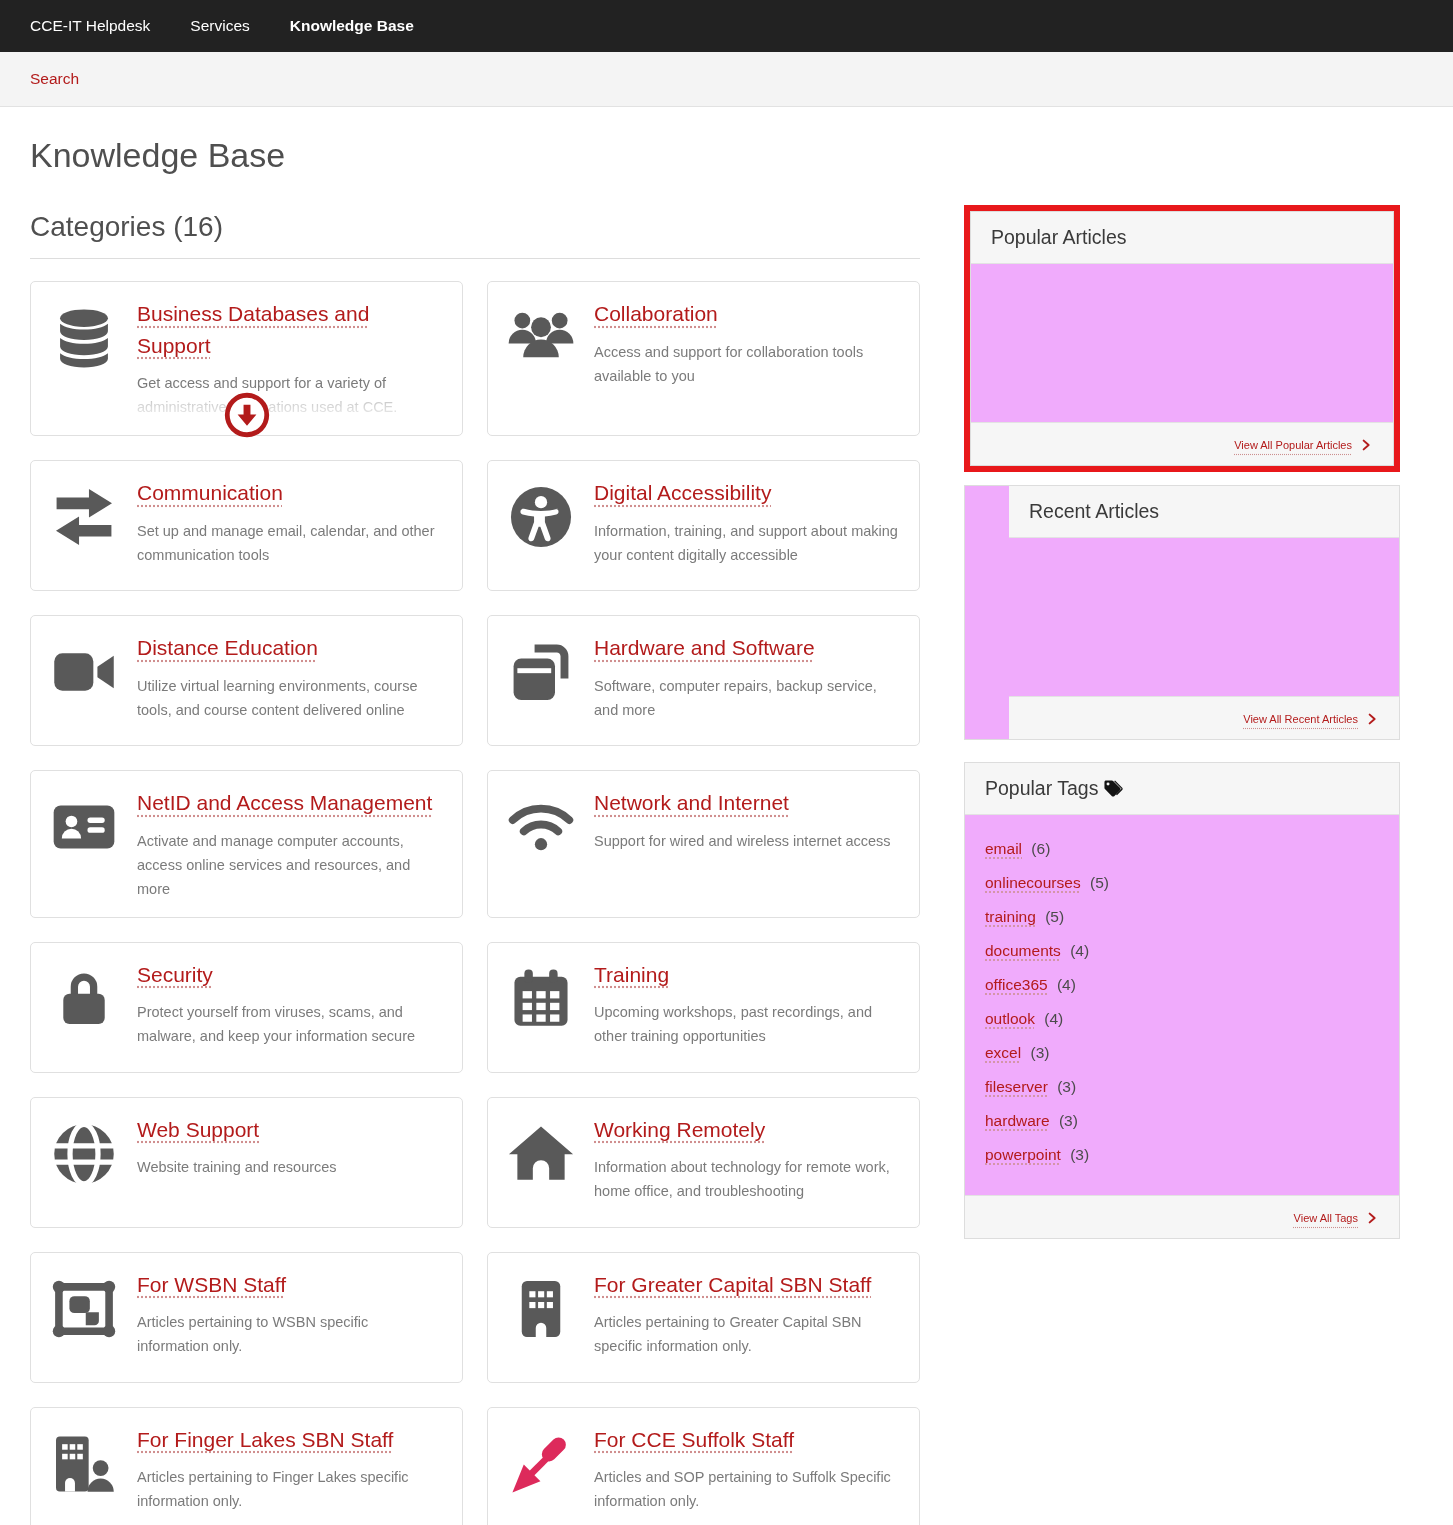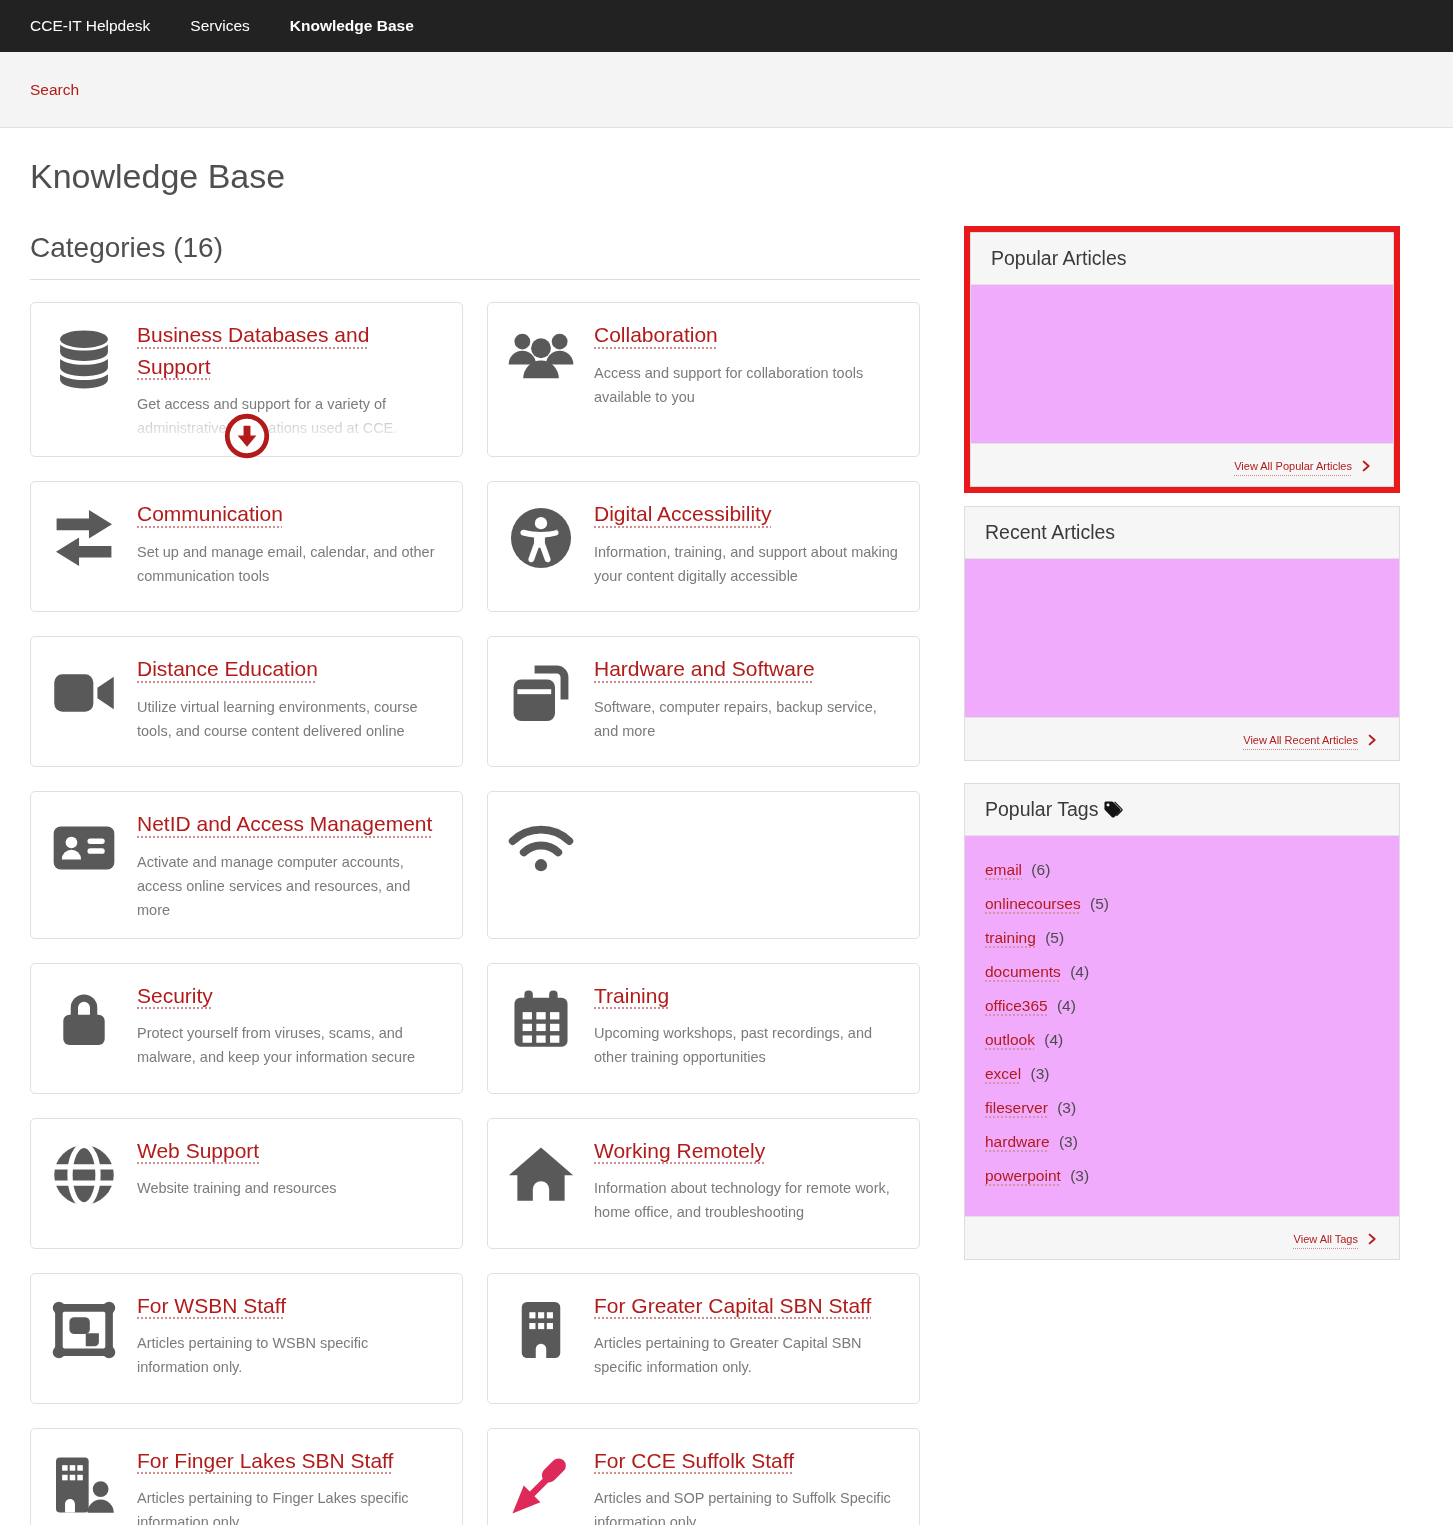--- a/index.html
+++ b/index.html
@@ -16,21 +16,21 @@
     color:#333;
     font-family:"Liberation Sans", sans-serif;
   }
   a{cursor:pointer;}
   
   .topnav{background:#222;height:52px;display:flex;align-items:center;padding:0 30px;gap:40px;}
   .topnav .brand{color:#fff;font-size:15.5px;text-decoration:none;}
   .topnav .navlink{color:#fff;font-size:15.5px;text-decoration:none;}
   .topnav .navlink.active{font-weight:bold;}
   
-  .searchbar{background:#f4f4f4;height:76px;display:flex;align-items:center;padding:0 30px;border-bottom:1px solid #e2e2e2;}
+  .searchbar{background:#f4f4f4;height:55px;display:flex;align-items:center;padding:0 30px;border-bottom:1px solid #e2e2e2;}
   .searchbar a{color:var(--accent);font-size:15.5px;text-decoration:none;}
   
   .page{padding:0 30px 30px;}
   h1.page-title{font-size:34px;font-weight:400;color:#4f4f4f;margin:29px 0 0;}
   .content-row{display:flex;align-items:flex-start;margin-top:36px;gap:44px;}
   .main-col{width:890px;flex:0 0 890px;}
   .side-col{width:436px;flex:0 0 436px;margin-top:-6px;}
   h2.cats-heading{font-size:28px;font-weight:400;color:#4f4f4f;margin:0;}
   hr.cats-hr{border:none;border-top:1px solid #ddd;margin:15px 0 22px;}
   
@@ -73,21 +73,21 @@
   }
   .tag-count{color:#4b4b4b;margin-left:5px;}
   .panel-footer{background:#f6f6f6;border-top:1px solid #e3e3e3;padding:12px 20px;text-align:right;}
   .panel-footer a{
     display:inline-flex;align-items:center;gap:7px;font-size:11px;color:var(--accent);
     text-decoration:underline dotted;text-decoration-color:#cc8f8f;text-underline-offset:5px;
   }
   .chev{color:var(--accent);display:inline-flex;}
   .chev svg{width:14px;height:14px;display:block;}
   .highlight-box{border:6px solid var(--highlight);margin-bottom:13px;}
-  .panel-gap{margin-bottom:22px;}
+  .panel-gap{margin-bottom:22px;padding-left:44px;}
   .tags-body{padding-bottom:16px;}
 </style>
 </head>
 <body>
 
 <nav class="topnav">
   <a class="brand">CCE-IT Helpdesk</a>
   <a class="navlink">Services</a>
   <a class="navlink active">Knowledge Base</a>
 </nav>
@@ -210,20 +210,24 @@
               <span class="card-desc">Activate and manage computer accounts, access online services and resources, and more</span>
             </span>
           </a>
           <a class="card">
             <span class="card-icon">
               <svg viewBox="0 0 24 24" fill="none">
                 <path d="M2.3 9.6a14 14 0 0 1 19.4 0" stroke="currentColor" stroke-width="2.7" stroke-linecap="round"></path>
                 <path d="M6.1 13.5a8.6 8.6 0 0 1 11.8 0" stroke="currentColor" stroke-width="2.7" stroke-linecap="round"></path>
                 <circle cx="12" cy="17.9" r="2.1" fill="currentColor"></circle>
               </svg>
+            </span>
+            <span class="card-body">
+              <span class="card-title">Network and Internet</span>
+              <span class="card-desc">Support for wired and wireless internet access</span>
             </span>
           </a>
           <a class="card">
             <span class="card-icon">
               <svg viewBox="0 0 24 24" fill="currentColor">
                 <path d="M8.7 10.6V7.8a3.3 3.3 0 0 1 6.6 0v2.8" fill="none" stroke="currentColor" stroke-width="2.5"></path>
                 <rect x="4.9" y="10.2" width="14.2" height="10.4" rx="2.1"></rect>
               </svg>
             </span>
             <span class="card-body">

